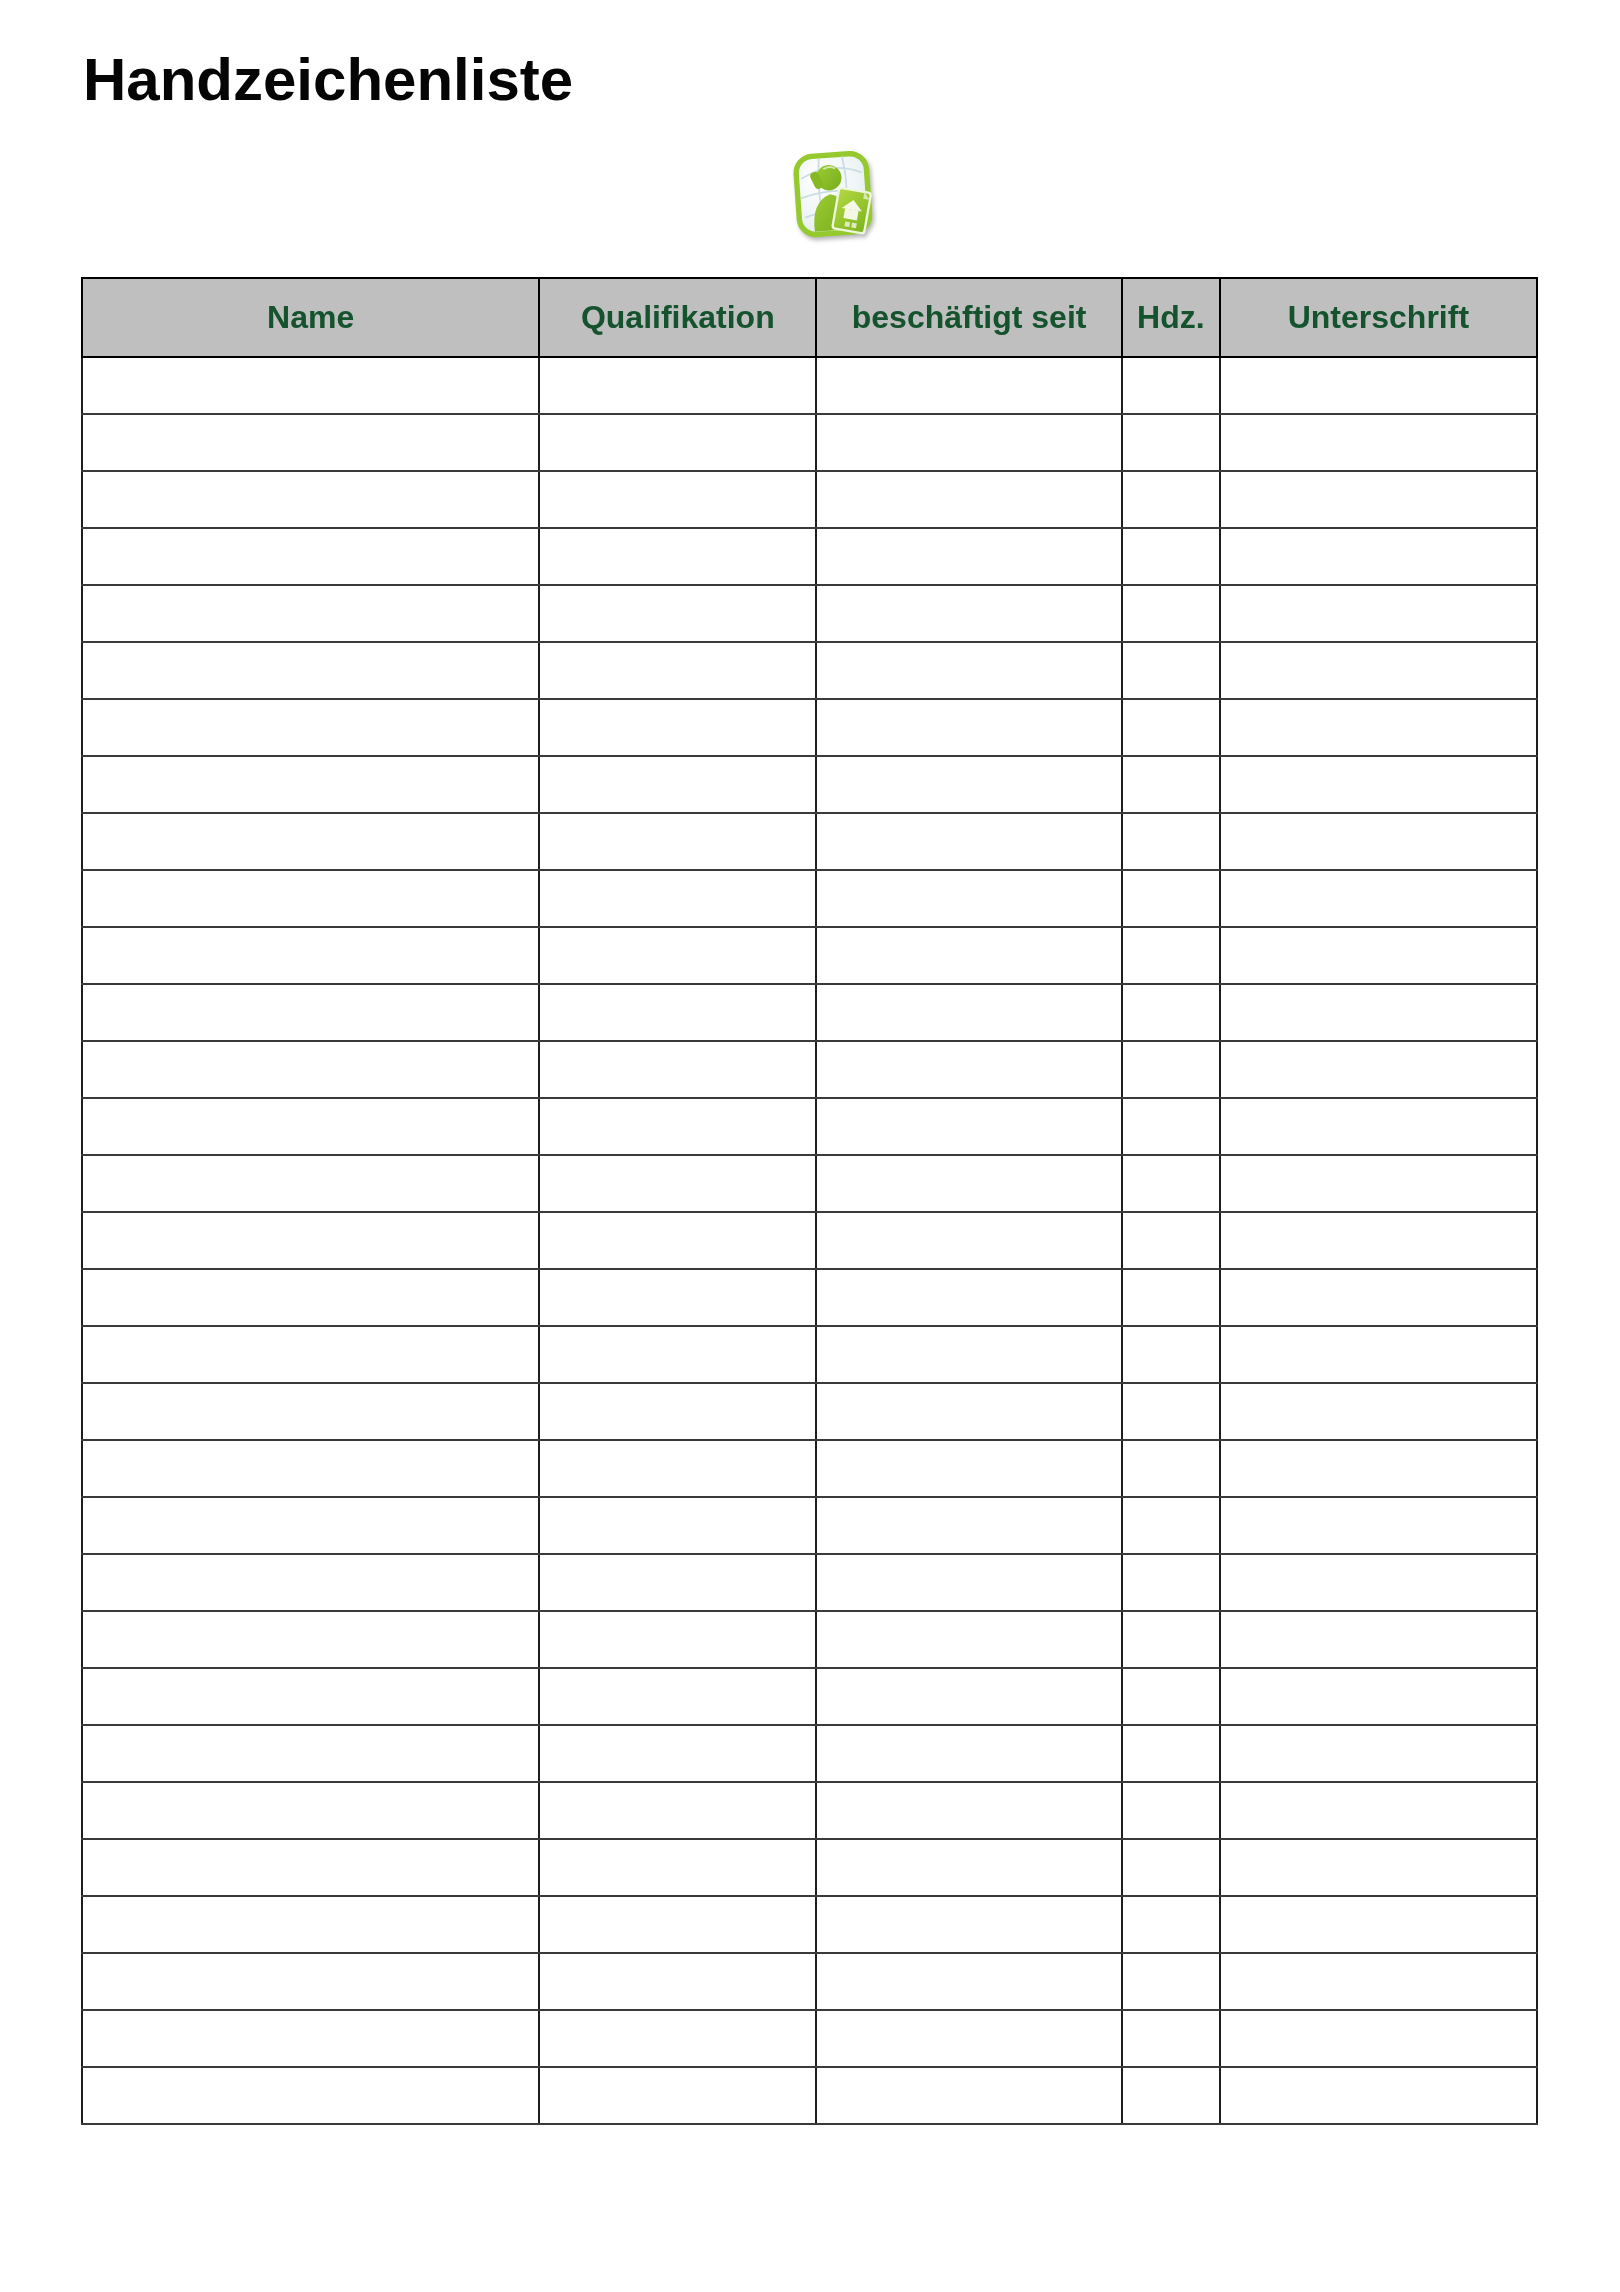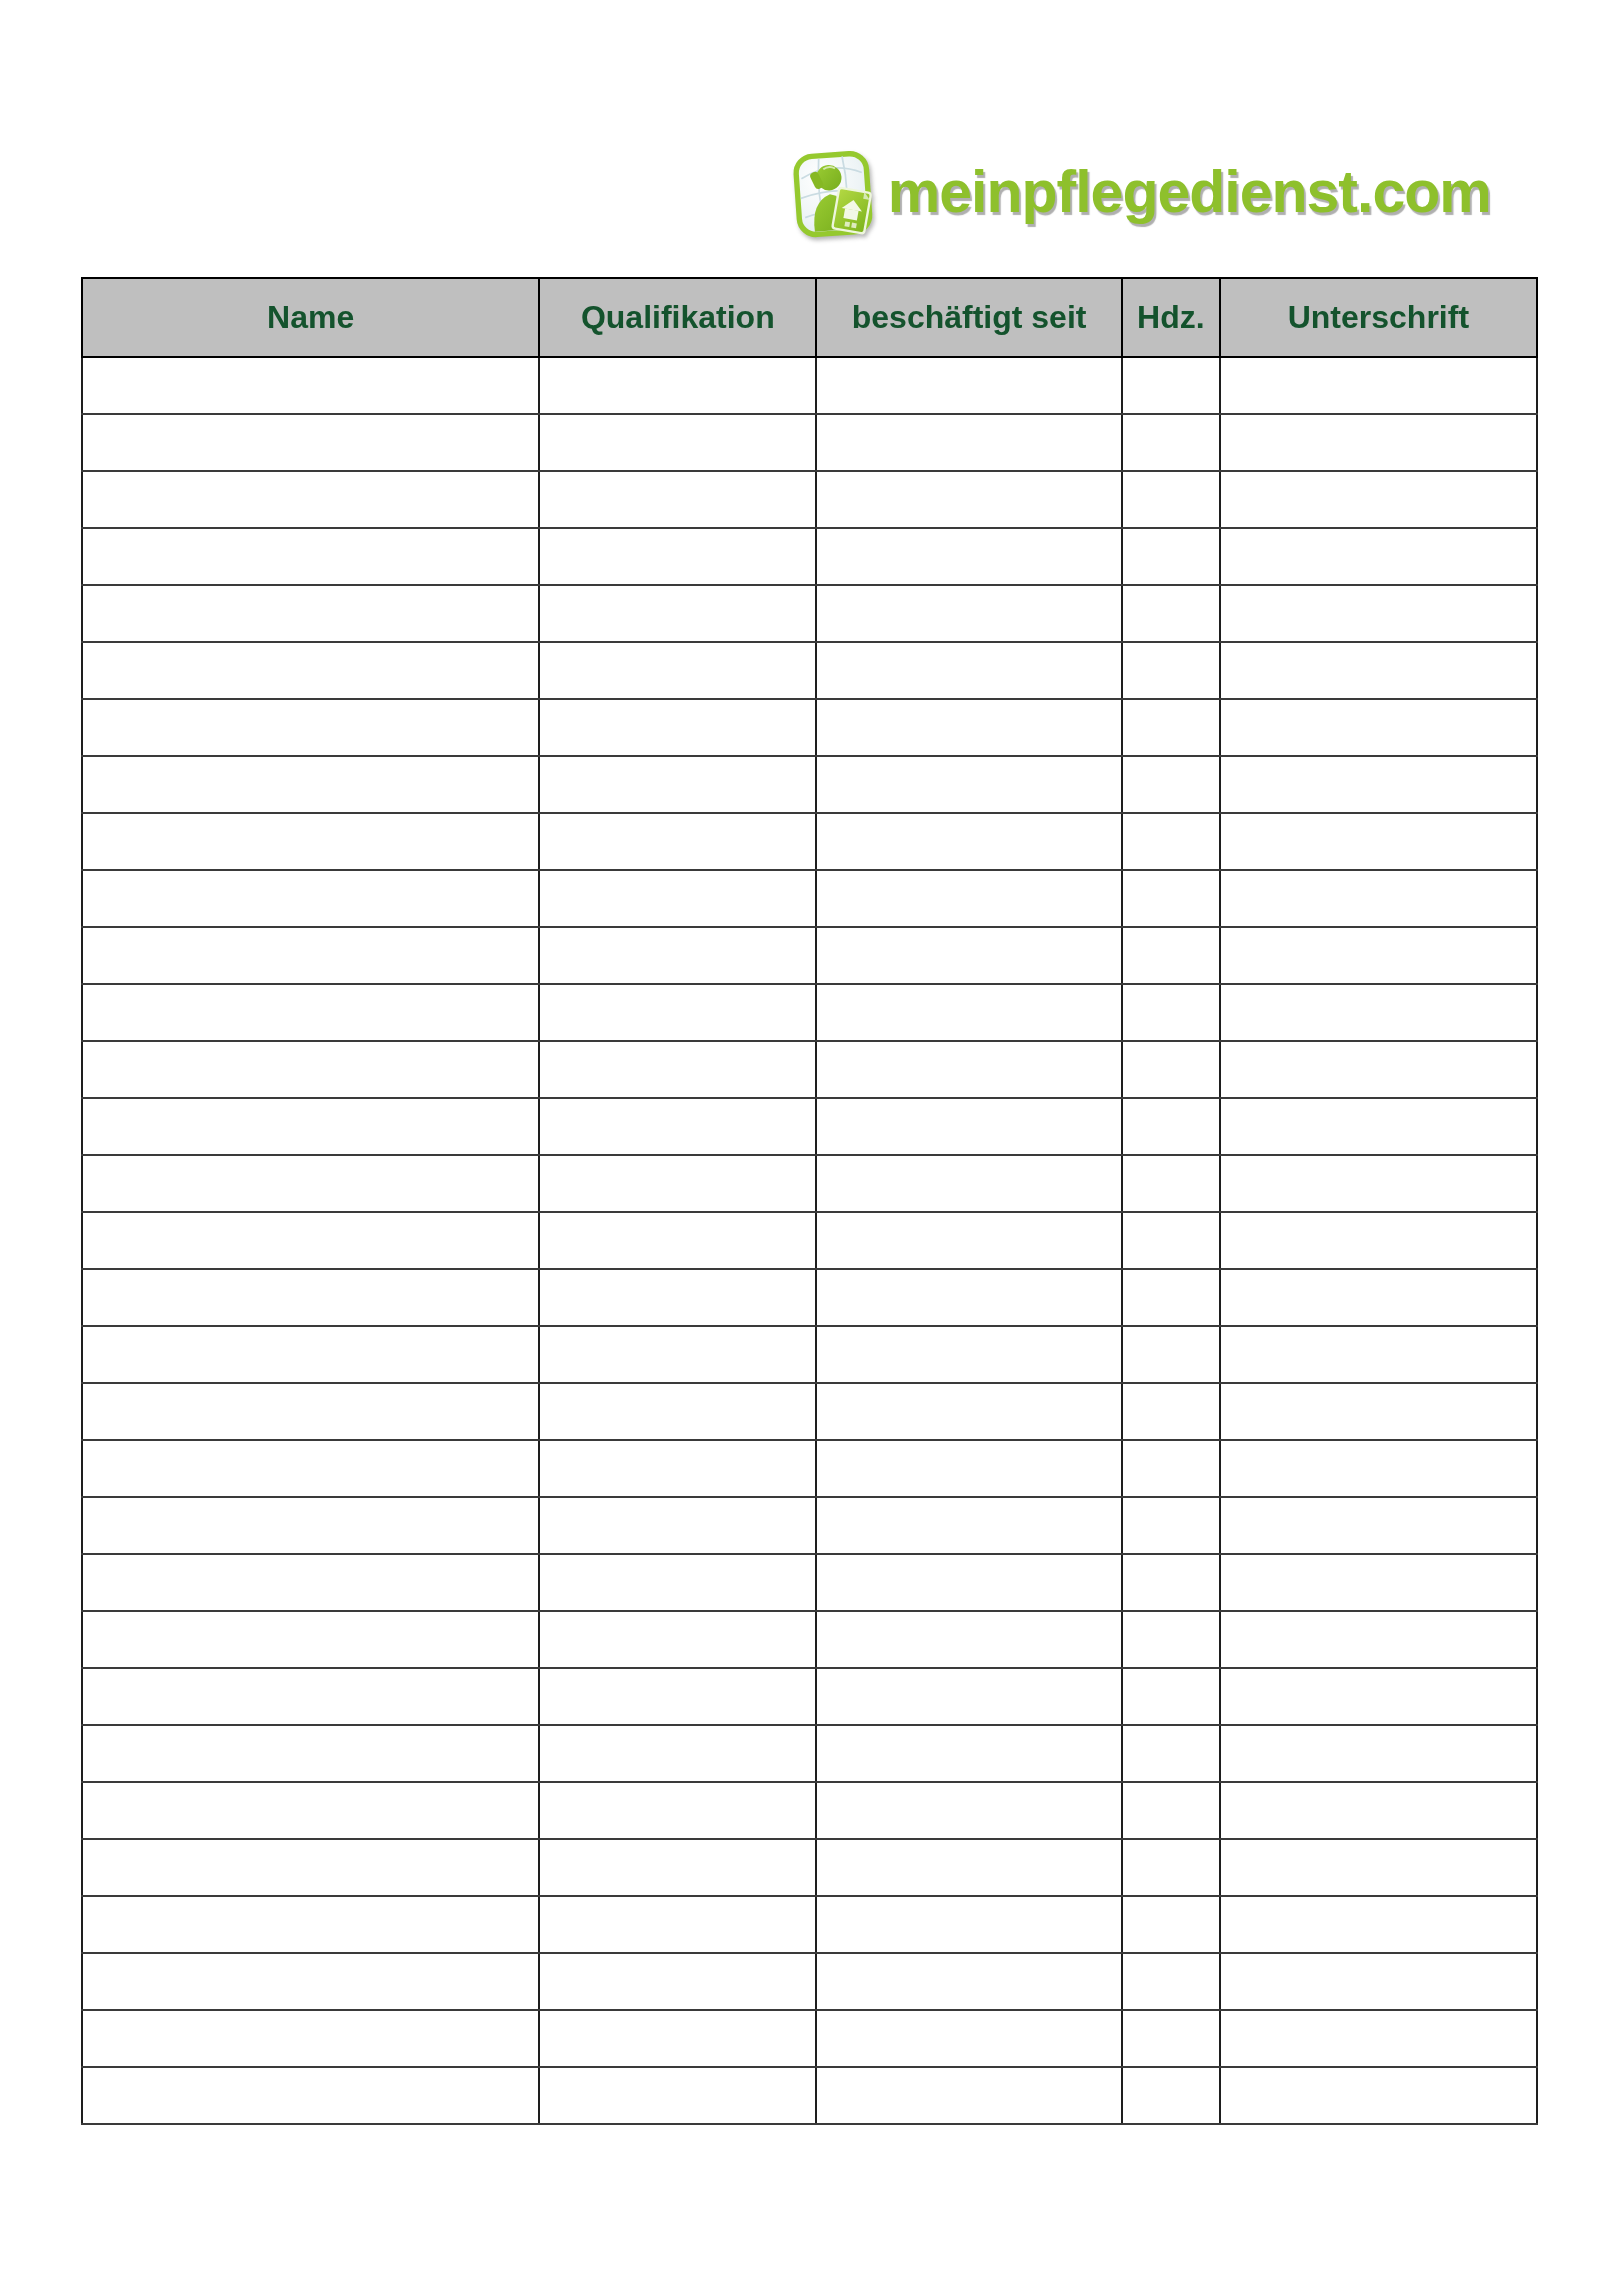--- a/index.html
+++ b/index.html
@@ -80,20 +80,21 @@
   .col-1 { width: 19.04%; }
   .col-2 { width: 21.00%; }
   .col-3 { width: 6.73%;  }
   .col-4 { width: 21.80%; }
 </style>
 </head>
 <body>
 
 <div class="page">
 
+  <h1 class="title">Handzeichenliste</h1>
 
   <div class="logo">
     <svg class="logo-icon" width="88" height="102" viewBox="0 0 90 104" xmlns="http://www.w3.org/2000/svg">
       <defs>
         <radialGradient id="bgGrad" cx="35%" cy="30%" r="90%">
           <stop offset="0%" stop-color="#ffffff"></stop>
           <stop offset="60%" stop-color="#eef4f6"></stop>
           <stop offset="100%" stop-color="#d8e6ec"></stop>
         </radialGradient>
         <linearGradient id="pageGrad" x1="0" y1="0" x2="1" y2="1">
@@ -123,21 +124,20 @@
         <g transform="rotate(14 61 70)">
           <rect x="45" y="47" width="33" height="42" rx="3" fill="url(#pageGrad)" stroke="#eef6dd" stroke-width="2.4"></rect>
           <path d="M51 67 L61.5 57 L72 67 Z" fill="#ffffff" opacity="0.88"></path>
           <rect x="54.5" y="67" width="14" height="10" fill="#ffffff" opacity="0.88"></rect>
           <rect x="57" y="80" width="5" height="5" fill="#ffffff" opacity="0.7"></rect>
           <rect x="64" y="80" width="5" height="5" fill="#ffffff" opacity="0.7"></rect>
           <path d="M71 47 L78 54 L71 54 Z" fill="#dcecc2" opacity="0.9"></path>
         </g>
       </g>
     </svg>
-    <span class="logo-text" style="color: rgb(142, 192, 44);">meinpflegedienst.com</span>
   </div>
 
   <table class="sign-table">
     <colgroup>
         <col class="col-0">
         <col class="col-1">
         <col class="col-2">
         <col class="col-3">
         <col class="col-4">
       </colgroup>

